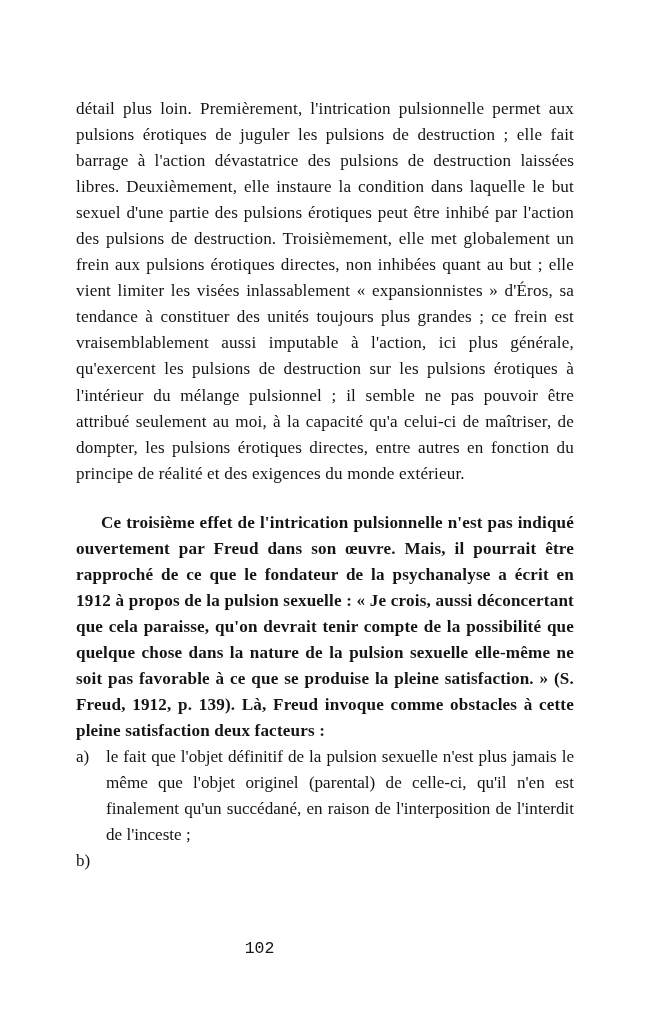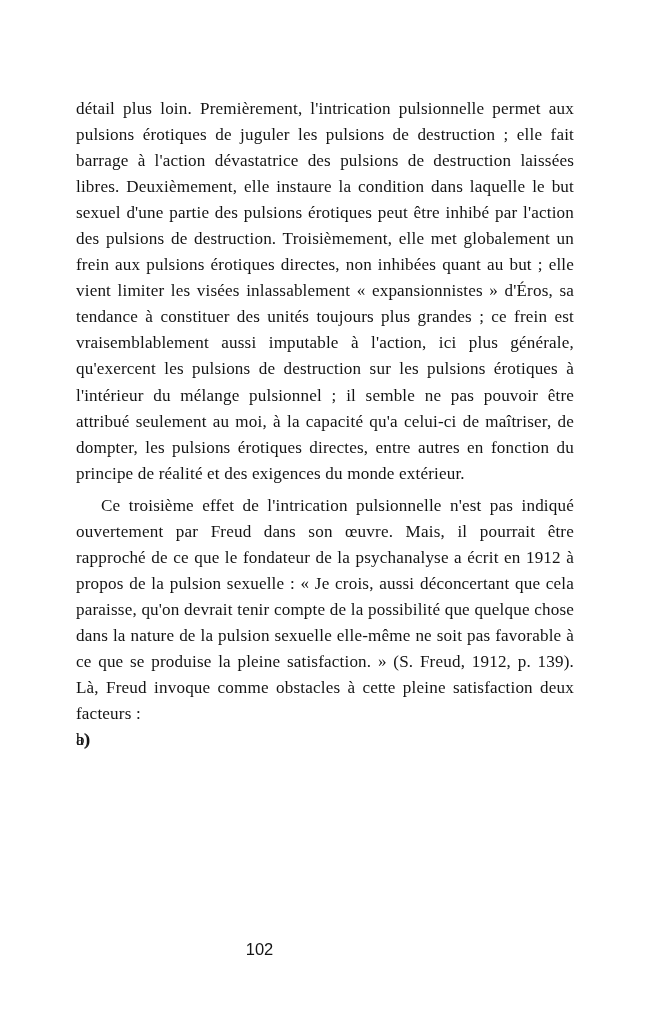--- a/index.html
+++ b/index.html
@@ -46,21 +46,22 @@
     font-weight: 400;
     letter-spacing: 0.01em;
   }
 
   p.body-para.first {
     text-indent: 0;
   }
 
   p.body-para.indented {
     text-indent: 25px;
-    margin-top: 6px;
+    margin-top: 23px;
+    font-weight: bold;
   }
 
   ol.lettered-list {
     list-style: none;
     margin: 0;
     padding: 0;
   }
 
   ol.lettered-list li {
     position: relative;
@@ -85,37 +86,38 @@
 
   .page-number {
     position: absolute;
     left: 0;
     right: 0;
     top: 938px;
     text-align: center;
     font-size: 16.5px;
     line-height: 22px;
     color: #141414;
-    font-family: Liberation Sans, sans-serif;
+    font-family: Liberation Mono, monospace;
   }
 </style>
 </head>
 <body>
 
 <div class="page">
 
   <div class="text-block">
 
     <p class="body-para first">détail plus loin. Premièrement, l'intrication pulsionnelle permet aux pulsions érotiques de juguler les pulsions de destruction ; elle fait barrage à l'action dévastatrice des pulsions de destruction laissées libres. Deuxièmement, elle instaure la condition dans laquelle le but sexuel d'une partie des pulsions érotiques peut être inhibé par l'action des pulsions de destruction. Troisièmement, elle met globalement un frein aux pulsions érotiques directes, non inhibées quant au but ; elle vient limiter les visées inlassablement « expansionnistes » d'Éros, sa tendance à constituer des unités toujours plus grandes ; ce frein est vraisemblablement aussi imputable à l'action, ici plus générale, qu'exercent les pulsions de destruction sur les pulsions érotiques à l'intérieur du mélange pulsionnel ; il semble ne pas pouvoir être attribué seulement au moi, à la capacité qu'a celui-ci de maîtriser, de dompter, les pulsions érotiques directes, entre autres en fonction du principe de réalité et des exigences du monde extérieur.</p>
 
     <p class="body-para indented">Ce troisième effet de l'intrication pulsionnelle n'est pas indiqué ouvertement par Freud dans son œuvre. Mais, il pourrait être rapproché de ce que le fondateur de la psychanalyse a écrit en 1912 à propos de la pulsion sexuelle : « Je crois, aussi déconcertant que cela paraisse, qu'on devrait tenir compte de la possibilité que quelque chose dans la nature de la pulsion sexuelle elle-même ne soit pas favorable à ce que se produise la pleine satisfaction. » (S. Freud, 1912, p. 139). Là, Freud invoque comme obstacles à cette pleine satisfaction deux facteurs :</p>
 
     <ol class="lettered-list">
       <li>
         <span class="marker">a)</span>
+        <span class="item-text">le fait que l'objet définitif de la pulsion sexuelle n'est plus jamais le même que l'objet originel (parental) de celle-ci, qu'il n'en est finalement qu'un succédané, en raison de l'interposition de l'interdit de l'inceste ;</span>
       </li>
       <li>
         <span class="marker">b)</span>
       </li>
     </ol>
 
   </div>
 
   <div class="page-number">102</div>
 

